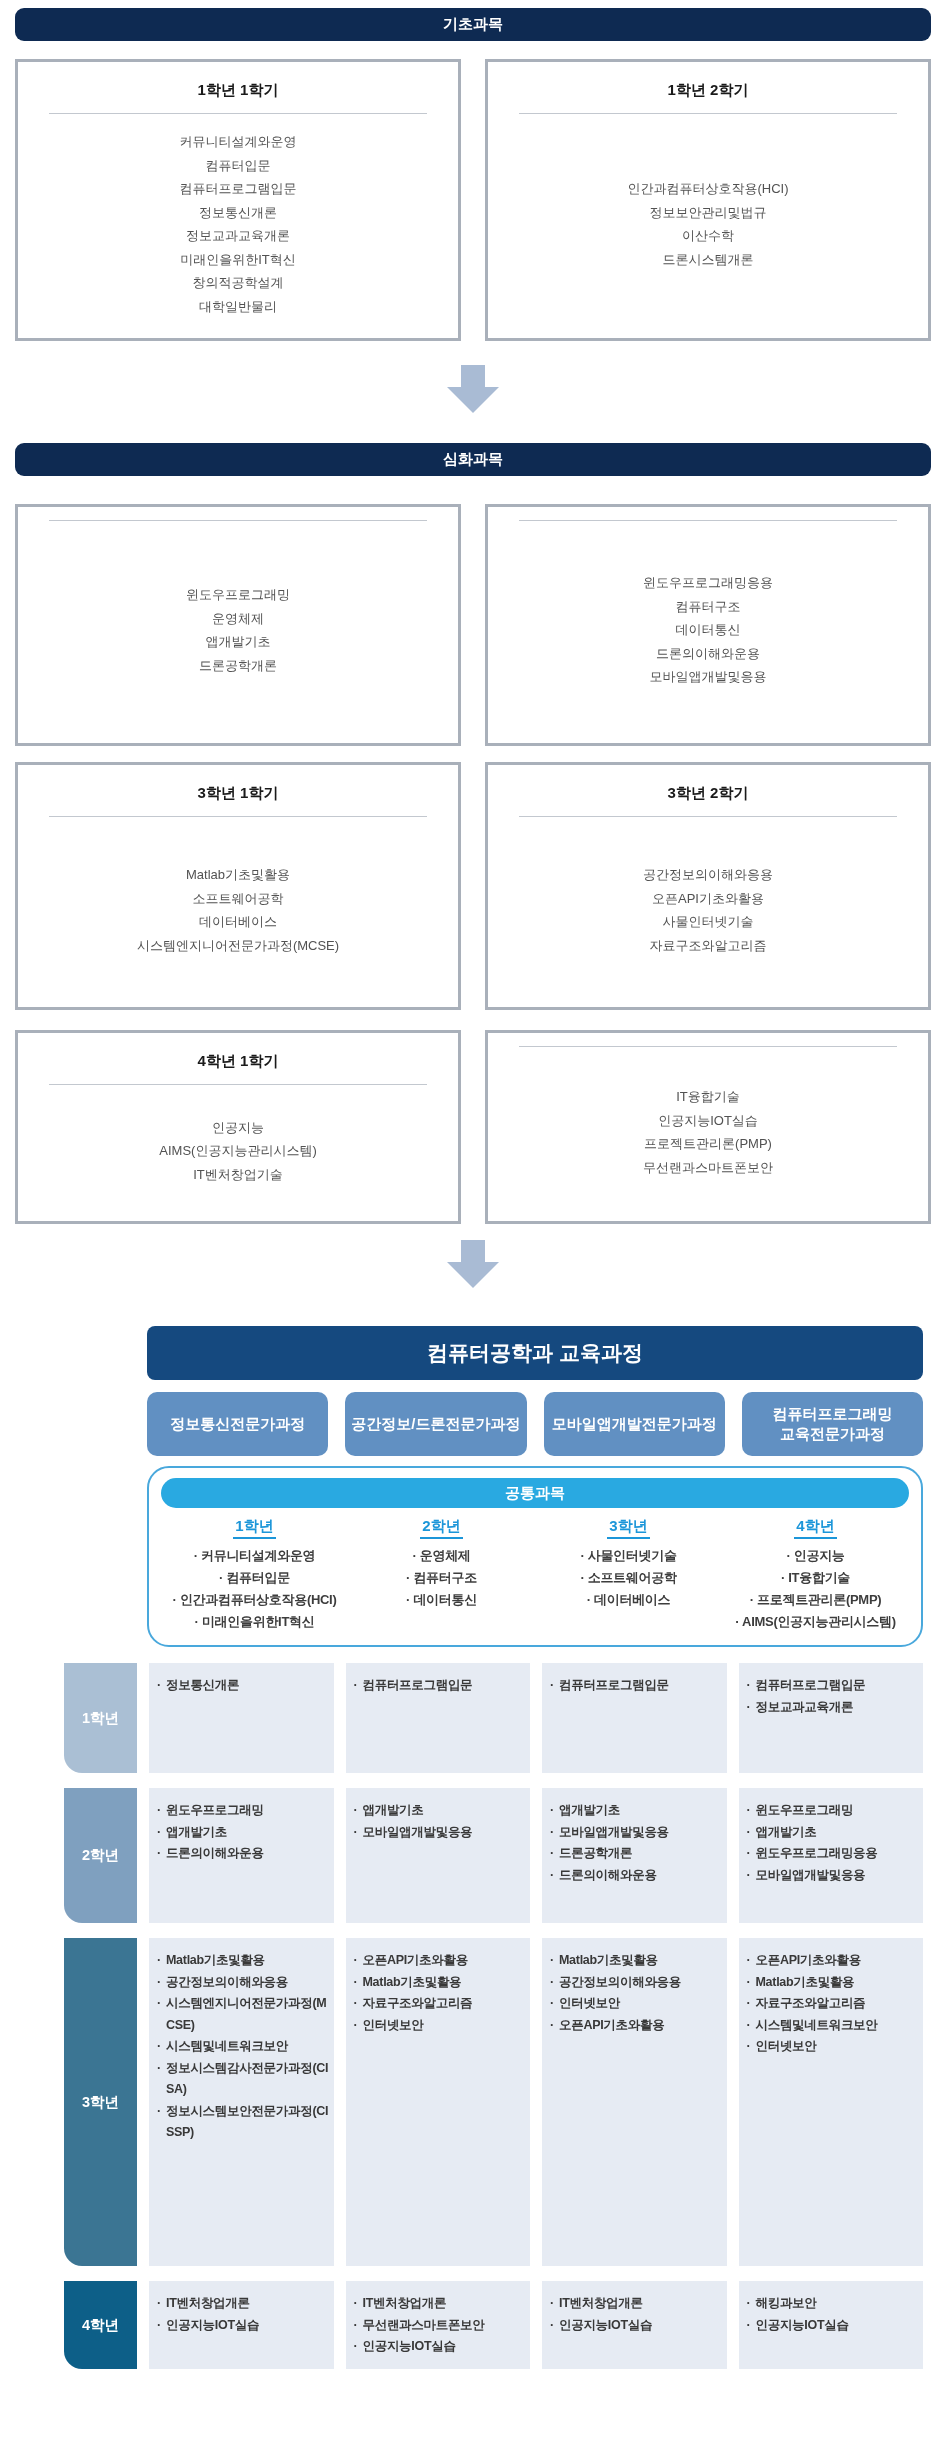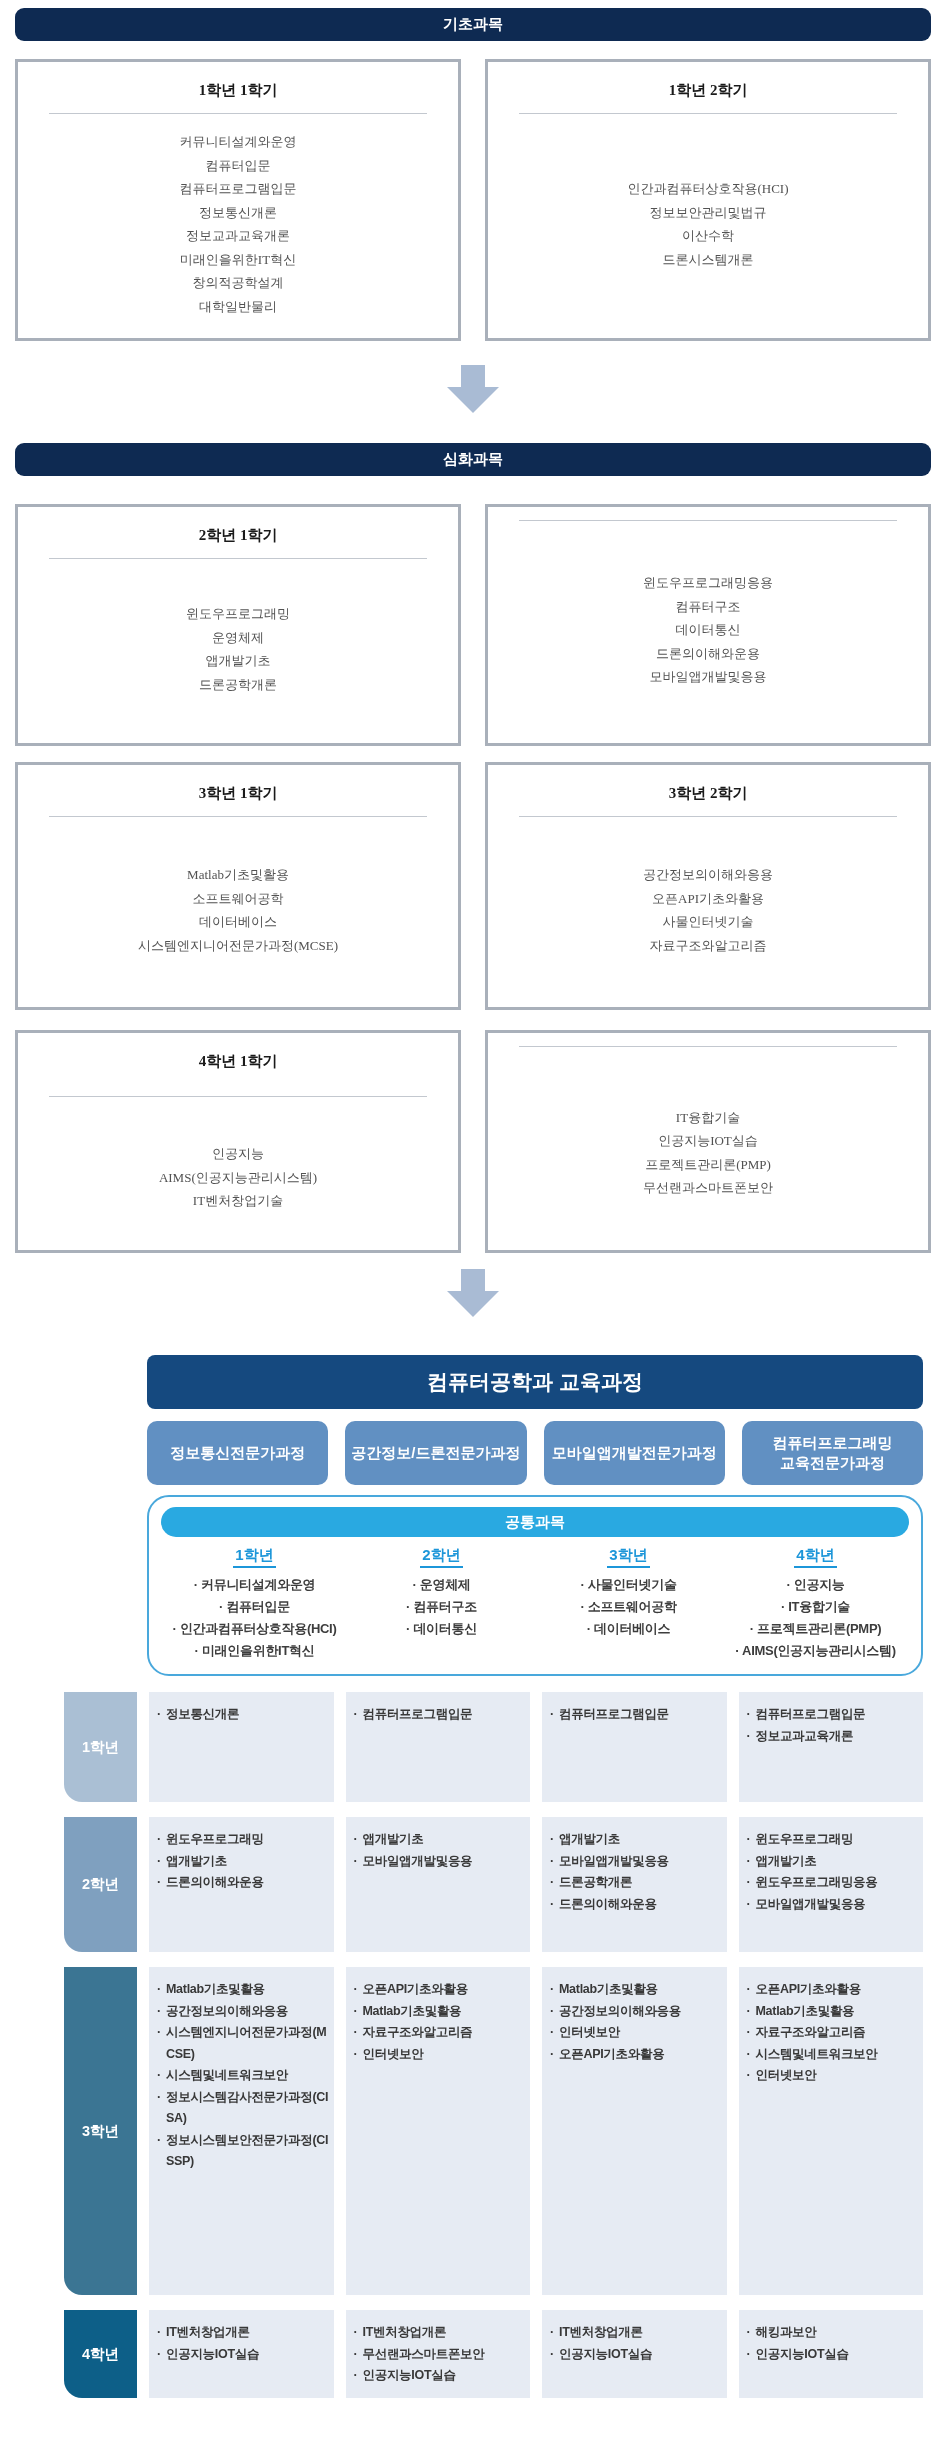--- a/index.html
+++ b/index.html
@@ -9,32 +9,32 @@
   
   .section-header {
     margin: 0 15px; height: 33px; background: #0e2a52; color: #fff;
     font-weight: bold; font-size: 15px;
     display: flex; align-items: center; justify-content: center; border-radius: 9px;
   }
   .section-header.first { margin-top: 8px; }
   .section-header.second { margin-top: 30px; }
 
   
-  .box-row { display: flex; gap: 24px; margin: 18px 15px 0; font-family: Liberation Serif, serif; }
+  .box-row { display: flex; gap: 24px; margin: 18px 15px 0; }
   .box-row.r2 { margin-top: 28px; }
   .box-row.r3 { margin-top: 16px; }
   .box-row.r4 { margin-top: 20px; }
   .course-box {
     flex: 1; border: 3px solid #a9b0ba; background: #fff;
     display: flex; flex-direction: column;
   }
   .box-row.r1 .course-box { height: 282px; }
   .box-row.r2 .course-box { height: 242px; }
   .box-row.r3 .course-box { height: 248px; }
-  .box-row.r4 .course-box { height: 223px; gap: 12px; }
+  .box-row.r4 .course-box { height: 194px; }
   .box-title { text-align: center; font-weight: bold; font-size: 15px; color: #1a1a1a; padding-top: 19px; }
   .box-divider { width: 86%; height: 1px; background: #c3c8cf; margin: 13px auto 0; }
   .box-courses { flex: 1; display: flex; flex-direction: column; justify-content: center; align-items: center; padding: 8px 0 12px; }
   .course-line { font-size: 13px; color: #525252; line-height: 23.5px; }
 
   
   .down-arrow { width: 52px; margin: 24px auto 0; }
   .down-arrow.second { margin-top: 16px; }
   .arrow-shaft { width: 24px; height: 22px; background: #a9bbd4; margin: 0 auto; }
   .arrow-head { width: 0; height: 0; border-left: 26px solid transparent; border-right: 26px solid transparent; border-top: 26px solid #a9bbd4; }
@@ -123,21 +123,20 @@
 
   <div class="down-arrow">
     <div class="arrow-shaft"></div>
     <div class="arrow-head"></div>
   </div>
 
   <div class="section-header second">심화과목</div>
 
   <div class="box-row r2">
     <div class="course-box">
-      <div class="box-title">2학년 1학기</div>
       <div class="box-divider"></div>
       <div class="box-courses">
           <div class="course-line">윈도우프로그래밍</div>
           <div class="course-line">운영체제</div>
           <div class="course-line">앱개발기초</div>
           <div class="course-line">드론공학개론</div>
         </div>
     </div>
     <div class="course-box">
       <div class="box-divider"></div>

